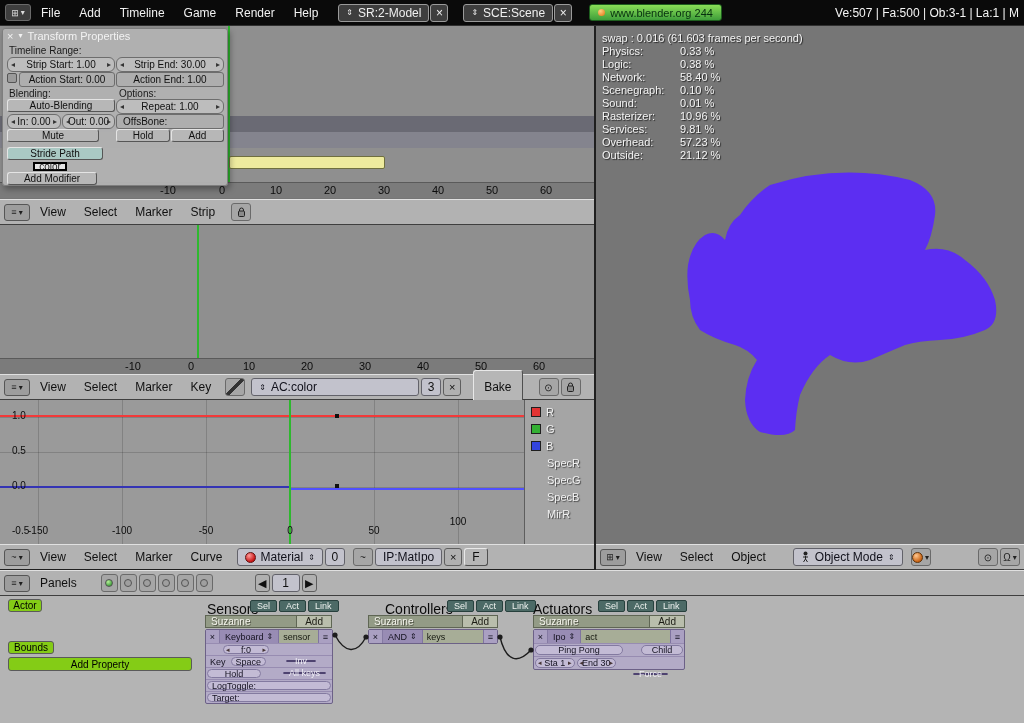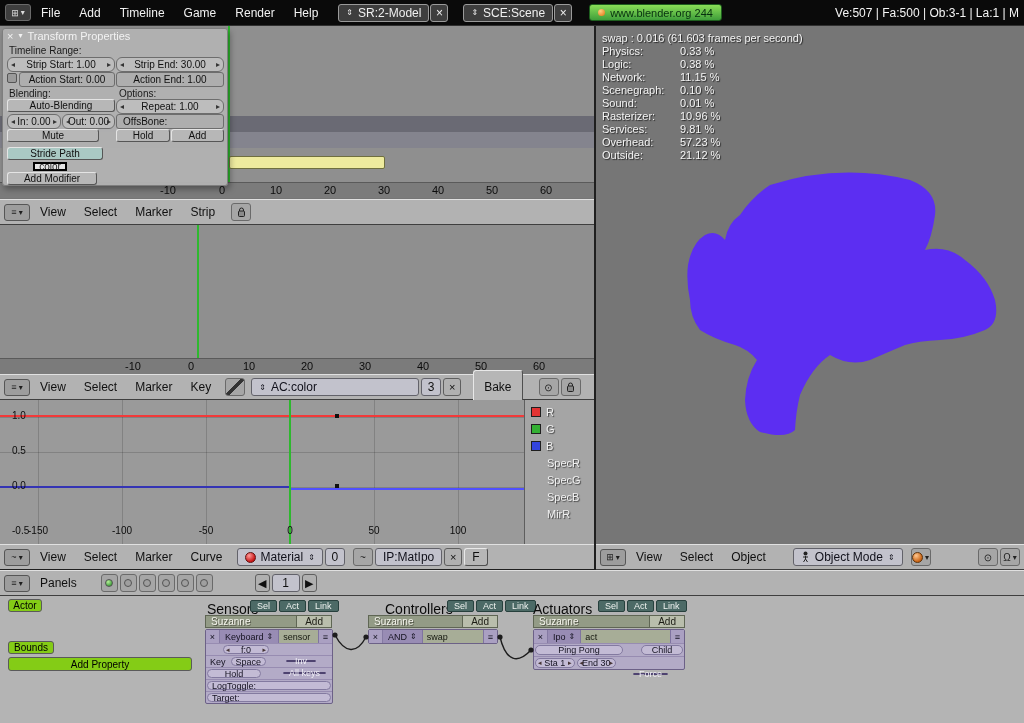--- a/index.html
+++ b/index.html
@@ -241,21 +241,21 @@
       <div class="keydot" style="left:335px;top:84px"></div>
       <span class="tick" style="left:12px;top:10px;transform:none;font-size:10px">1.0</span>
       <span class="tick" style="left:12px;top:45px;transform:none;font-size:10px">0.5</span>
       <span class="tick" style="left:12px;top:80px;transform:none;font-size:10px">0.0</span>
       <span class="tick" style="left:12px;top:125px;transform:none;font-size:10px">-0.5</span>
       <span class="tick" style="left:38px;top:125px;font-size:10px">-150</span>
       <span class="tick" style="left:122px;top:125px;font-size:10px">-100</span>
       <span class="tick" style="left:206px;top:125px;font-size:10px">-50</span>
       <span class="tick" style="left:290px;top:125px;font-size:10px">0</span>
       <span class="tick" style="left:374px;top:125px;font-size:10px">50</span>
-      <span class="tick" style="left:458px;top:125px;font-size:10px">100</span>
+      <span class="tick" style="left:458px;top:116px;font-size:10px">100</span>
       <div class="chanpanel">
         <div class="chanrow">
             <span class="swatch" style="background-color: rgb(226, 51, 51);"></span>
             <span>R</span>
           </div>
         <div class="chanrow">
             <span class="swatch" style="background-color: rgb(51, 176, 51);"></span>
             <span>G</span>
           </div>
         <div class="chanrow">
@@ -318,21 +318,21 @@
       <div class="row">
           <span class="pl">Physics:</span>
           <span>0.33 %</span>
         </div>
       <div class="row">
           <span class="pl">Logic:</span>
           <span>0.38 %</span>
         </div>
       <div class="row">
           <span class="pl">Network:</span>
-          <span>11.15 %</span>
+          <span>58.40 %</span>
         </div>
       <div class="row">
           <span class="pl">Scenegraph:</span>
           <span>0.10 %</span>
         </div>
       <div class="row">
           <span class="pl">Sound:</span>
           <span>0.01 %</span>
         </div>
       <div class="row">
@@ -467,21 +467,21 @@
           <span>Suzanne</span>
           <span class="objadd">Add</span>
         </div>
       <div class="brick" style="left:368px;top:33px;width:130px">
         <div class="bh">
           <span class="bx">×</span>
           <span class="btype">
               <span>AND</span>
               <span class="dd">⇕</span>
             </span>
-          <span class="bname">swap</span>
+          <span class="bname">keys</span>
           <span class="bmenu">≡</span>
         </div>
       </div>
 
       <span class="coltitle" style="left:533px;top:5px">Actuators</span>
       <div style="position:absolute;left:598px;top:4px;display:flex;gap:2px">
         <span class="salbtn">Sel</span>
         <span class="salbtn">Act</span>
         <span class="salbtn">Link</span>
       </div>

